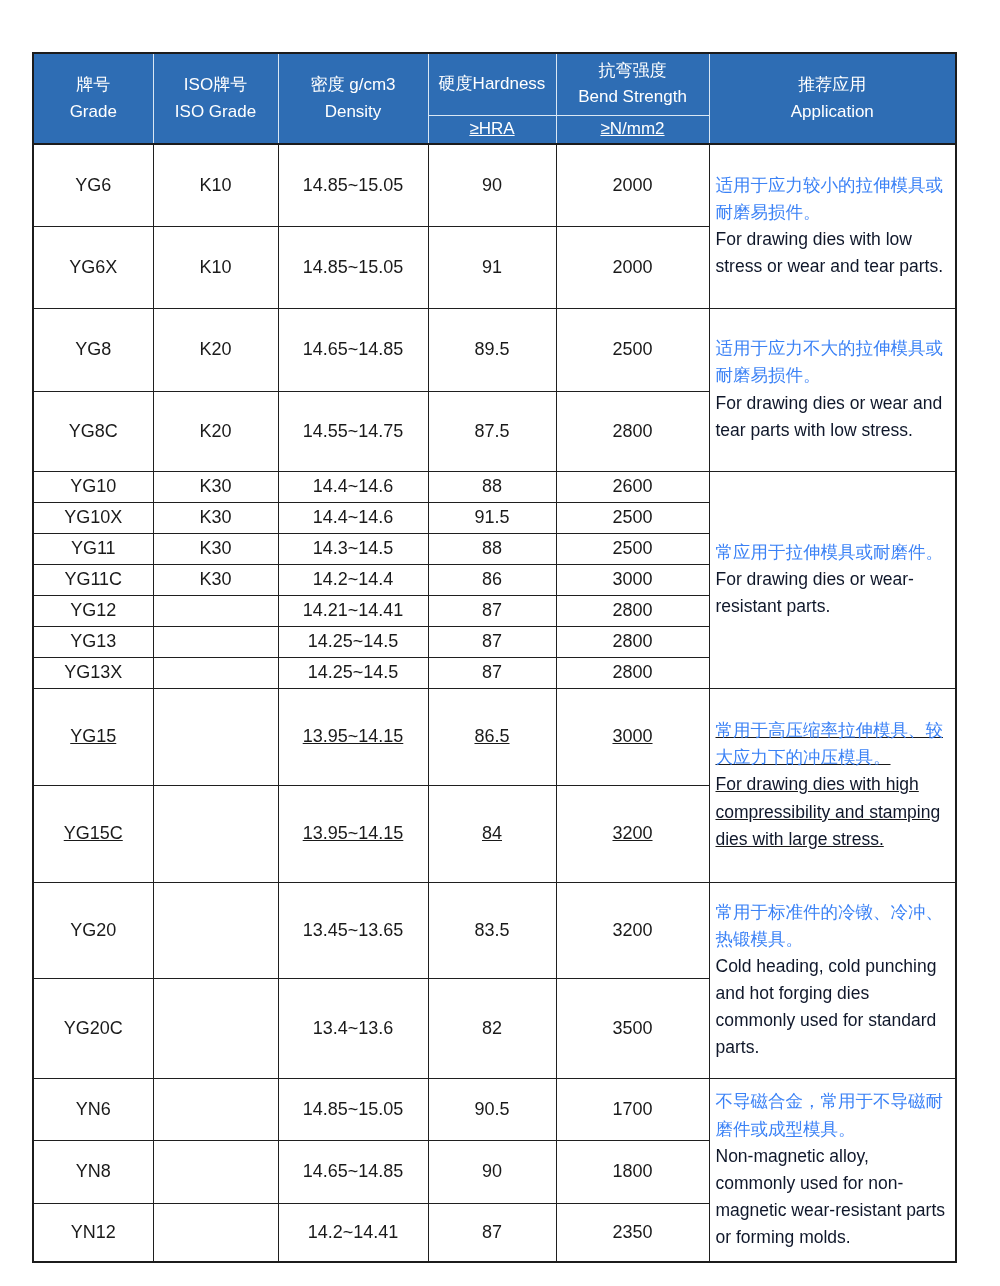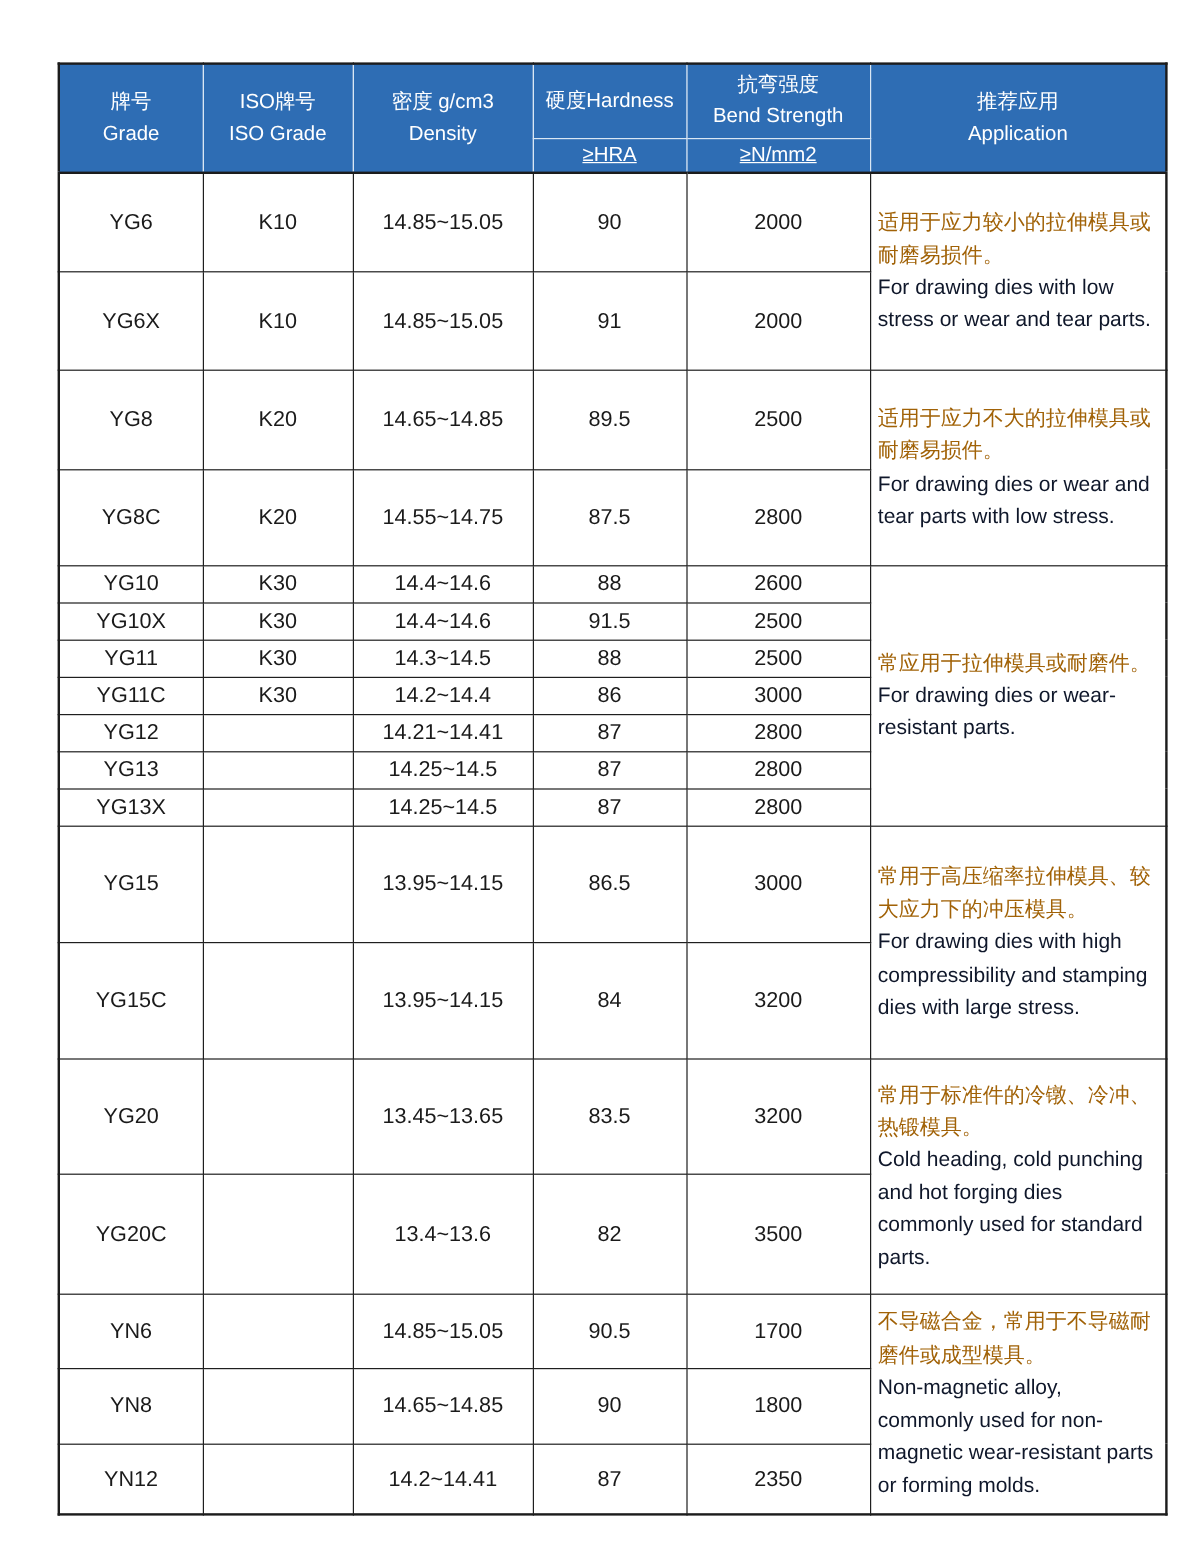--- a/index.html
+++ b/index.html
@@ -5,21 +5,21 @@
   * { box-sizing: border-box; }
   html, body { margin: 0; padding: 0; background: #ffffff; }
   body {
     width: 1000px; height: 1286px;
     font-family: "Liberation Sans", sans-serif;
     color: #1a1a1a;
   }
   .page { position: relative; width: 1000px; height: 1286px; background: #ffffff; }
 
   table.spec {
-    position: absolute; left: 48px; top: 52px;
+    position: absolute; left: 32px; top: 52px;
     width: 923px;
     border-collapse: collapse;
     table-layout: fixed;
     border: 2px solid #1c1c1c;
   }
 
   
   thead th {
     background: #2e6db4;
     color: #ffffff;
@@ -46,28 +46,28 @@
     padding: 2px 4px;
     background: #ffffff;
   }
   tbody td.app {
     text-align: left;
     vertical-align: middle;
     font-size: 17.5px;
     line-height: 1.55;
     padding: 4px 5px 4px 6px;
   }
-  tbody td.app .zh { color: #a16207; }
+  tbody td.app .zh { color: #3b82f6; }
   tbody td.app .en { color: #0f172a; }
 
   tr.h82  { height: 82px; }
   tr.h83  { height: 83px; }
   tr.h80  { height: 80px; }
   tr.h31  { height: 31px; padding-left: 48px; }
-  tr.h97  { height: 97px; }
+  tr.h97  { height: 97px; text-decoration: underline; }
   tr.h96  { height: 96px; }
   tr.h100 { height: 100px; }
   tr.h62  { height: 62px; margin-top: 24px; }
   tr.h63  { height: 63px; margin-left: 29px; }
   tr.h59  { height: 59px; }
 </style>
 </head>
 <body>
 
 <div class="page">

